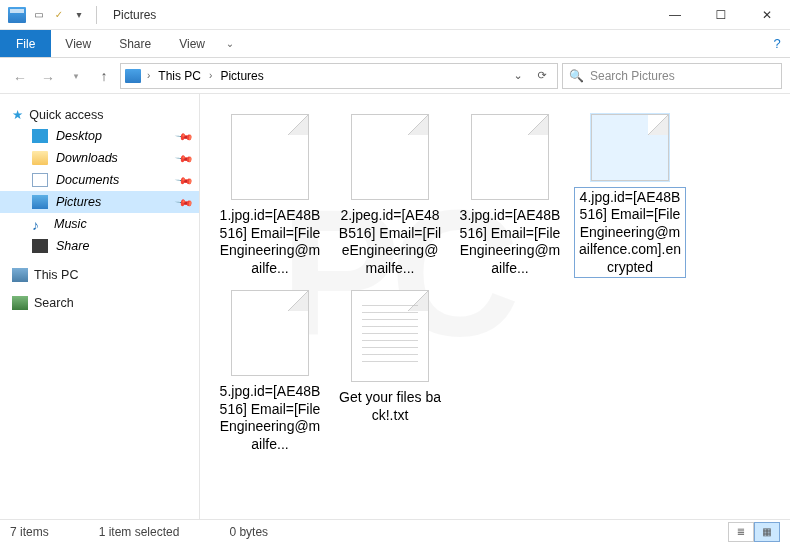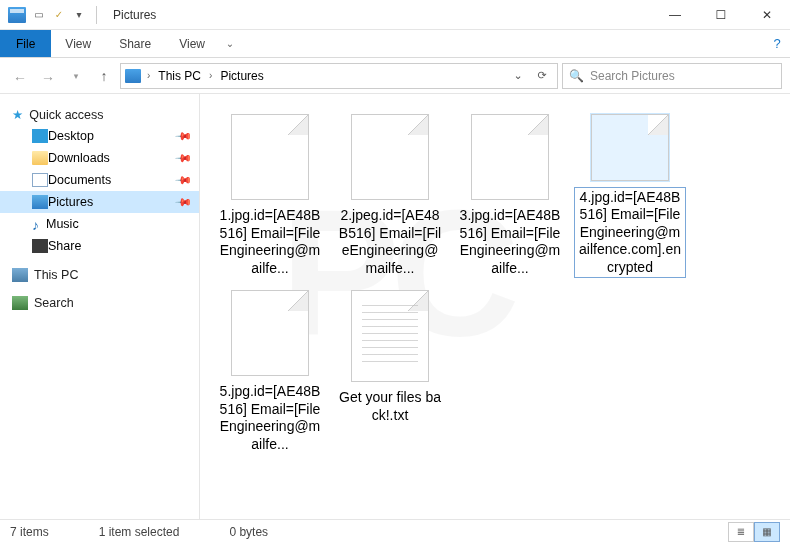--- a/index.html
+++ b/index.html
@@ -11,21 +11,21 @@
 .titlebar-icon { width: 18px; height: 16px; background: linear-gradient(#4aa3e8, #2d7dc7); border-radius: 1px; position: relative; }
 .titlebar-icon::before { content:""; position:absolute; left:2px; right:2px; top:2px; height:4px; background:#fff; opacity:.7; }
 .qat-icon { width: 14px; height: 14px; display:inline-flex; align-items:center; justify-content:center; color:#555; font-size:10px; }
 .titlebar-sep { width:1px; height:18px; background:#ccc; margin:0 4px; }
 .titlebar-title { font-size: 12px; color: #333; margin-left: 6px; }
 .titlebar-controls { margin-left: auto; display: flex; }
 .titlebar-btn { width: 46px; height: 30px; display: flex; align-items: center; justify-content: center; font-size: 12px; color: #333; }
 
 
 .ribbon { height: 28px; display: flex; align-items: stretch; border-bottom: 1px solid #dadada; background: #fff; position: relative; }
-.ribbon-file { background: #1979ca; color: #000000; padding: 0 16px; display: flex; align-items: center; font-size: 12px; }
+.ribbon-file { background: #1979ca; color: #ffffff; padding: 0 16px; display: flex; align-items: center; font-size: 12px; }
 .ribbon-tab { padding: 0 14px; display: flex; align-items: center; font-size: 12px; color: #444; }
 .ribbon-help { margin-left: auto; width: 26px; display:flex; align-items:center; justify-content:center; color:#1979ca; font-size:13px; }
 .ribbon-expand { width:22px; display:flex; align-items:center; justify-content:center; color:#666; font-size:10px; }
 
 
 .navbar { height: 36px; display: flex; align-items: center; padding: 4px 8px; gap: 4px; border-bottom: 1px solid #e5e5e5; }
 .nav-btn { width: 24px; height: 24px; display: flex; align-items: center; justify-content: center; color: #999; font-size: 14px; }
 .nav-btn.enabled { color: #555; }
 .addr { flex: 1; height: 26px; border: 1px solid #ccc; display: flex; align-items: center; padding: 0 4px; font-size: 12px; gap: 4px; }
 .addr .mini-icon { width:16px; height:14px; background: linear-gradient(#4aa3e8,#2d7dc7); border-radius:1px; }
@@ -37,21 +37,21 @@
 .search .mag { color:#666; }
 
 
 .main { display: flex; height: calc(543px - 30px - 28px - 36px - 24px); }
 
 
 .navpane { width: 200px; border-right: 1px solid #e5e5e5; padding: 10px 0; font-size: 12.5px; overflow:hidden; }
 .nav-group { margin-bottom: 8px; }
 .nav-head { display:flex; align-items:center; gap:6px; padding: 3px 12px; color:#222; }
 .nav-head .star { color:#2d9cdb; }
-.nav-item { display:flex; align-items:center; padding: 4px 8px 4px 32px; position:relative; }
+.nav-item { display:flex; align-items:center; gap:8px; padding: 4px 8px 4px 32px; position:relative;font-style:italic; }
 .nav-item.selected { background:#cce8ff; }
 .nav-item .pin { margin-left:auto; color:#777; font-size:11px; transform:rotate(45deg); }
 .ni-icon { width:16px; height:14px; display:inline-block; }
 .ico-desktop { background:#2d9cdb; }
 .ico-folder { background: linear-gradient(#ffe9a8,#f7c65e); border-radius:1px; }
 .ico-doc { background:#fff; border:1px solid #8aa9c9; }
 .ico-pic { background: linear-gradient(#5db0e6,#2d7dc7); }
 .ico-music { width:14px; height:14px; color:#1e6fb8; font-size:14px; background:none; }
 .ico-video { background:#3a3a3a; }
 .ico-pc { background: linear-gradient(#7aaed6,#4a7fa8); }

